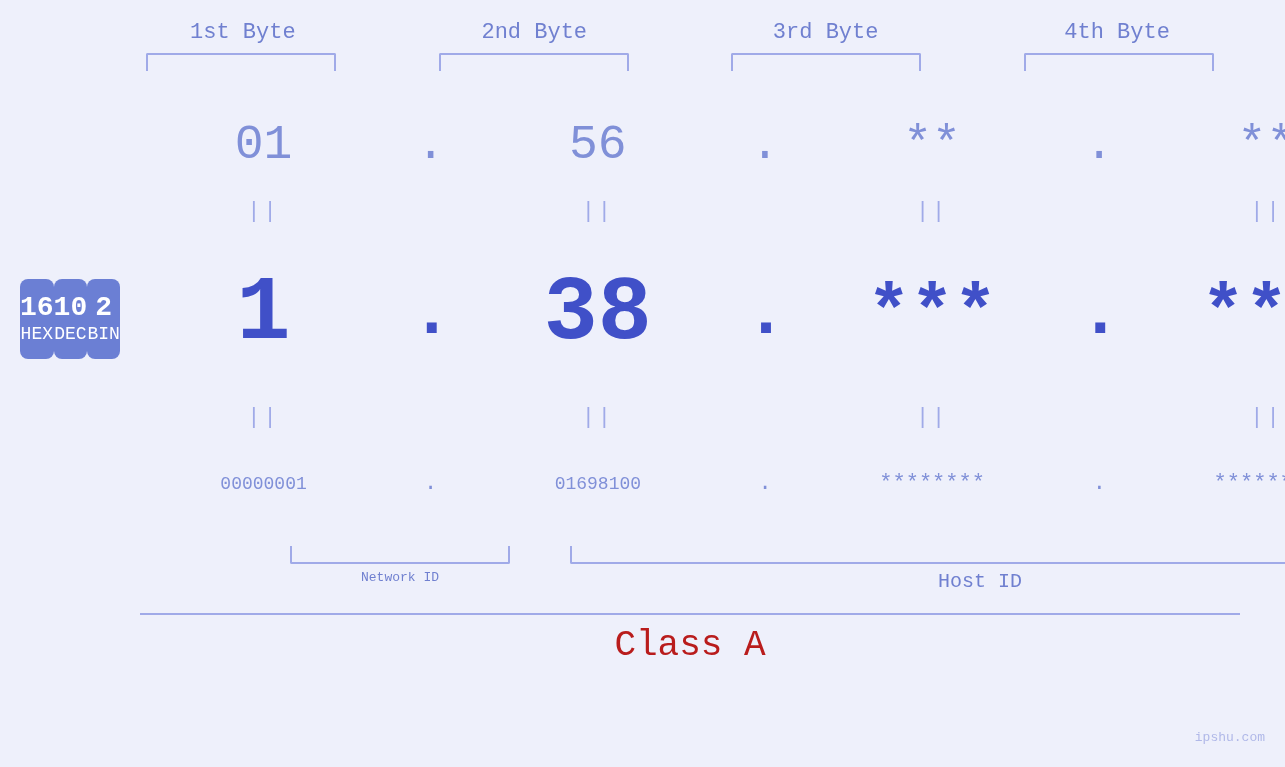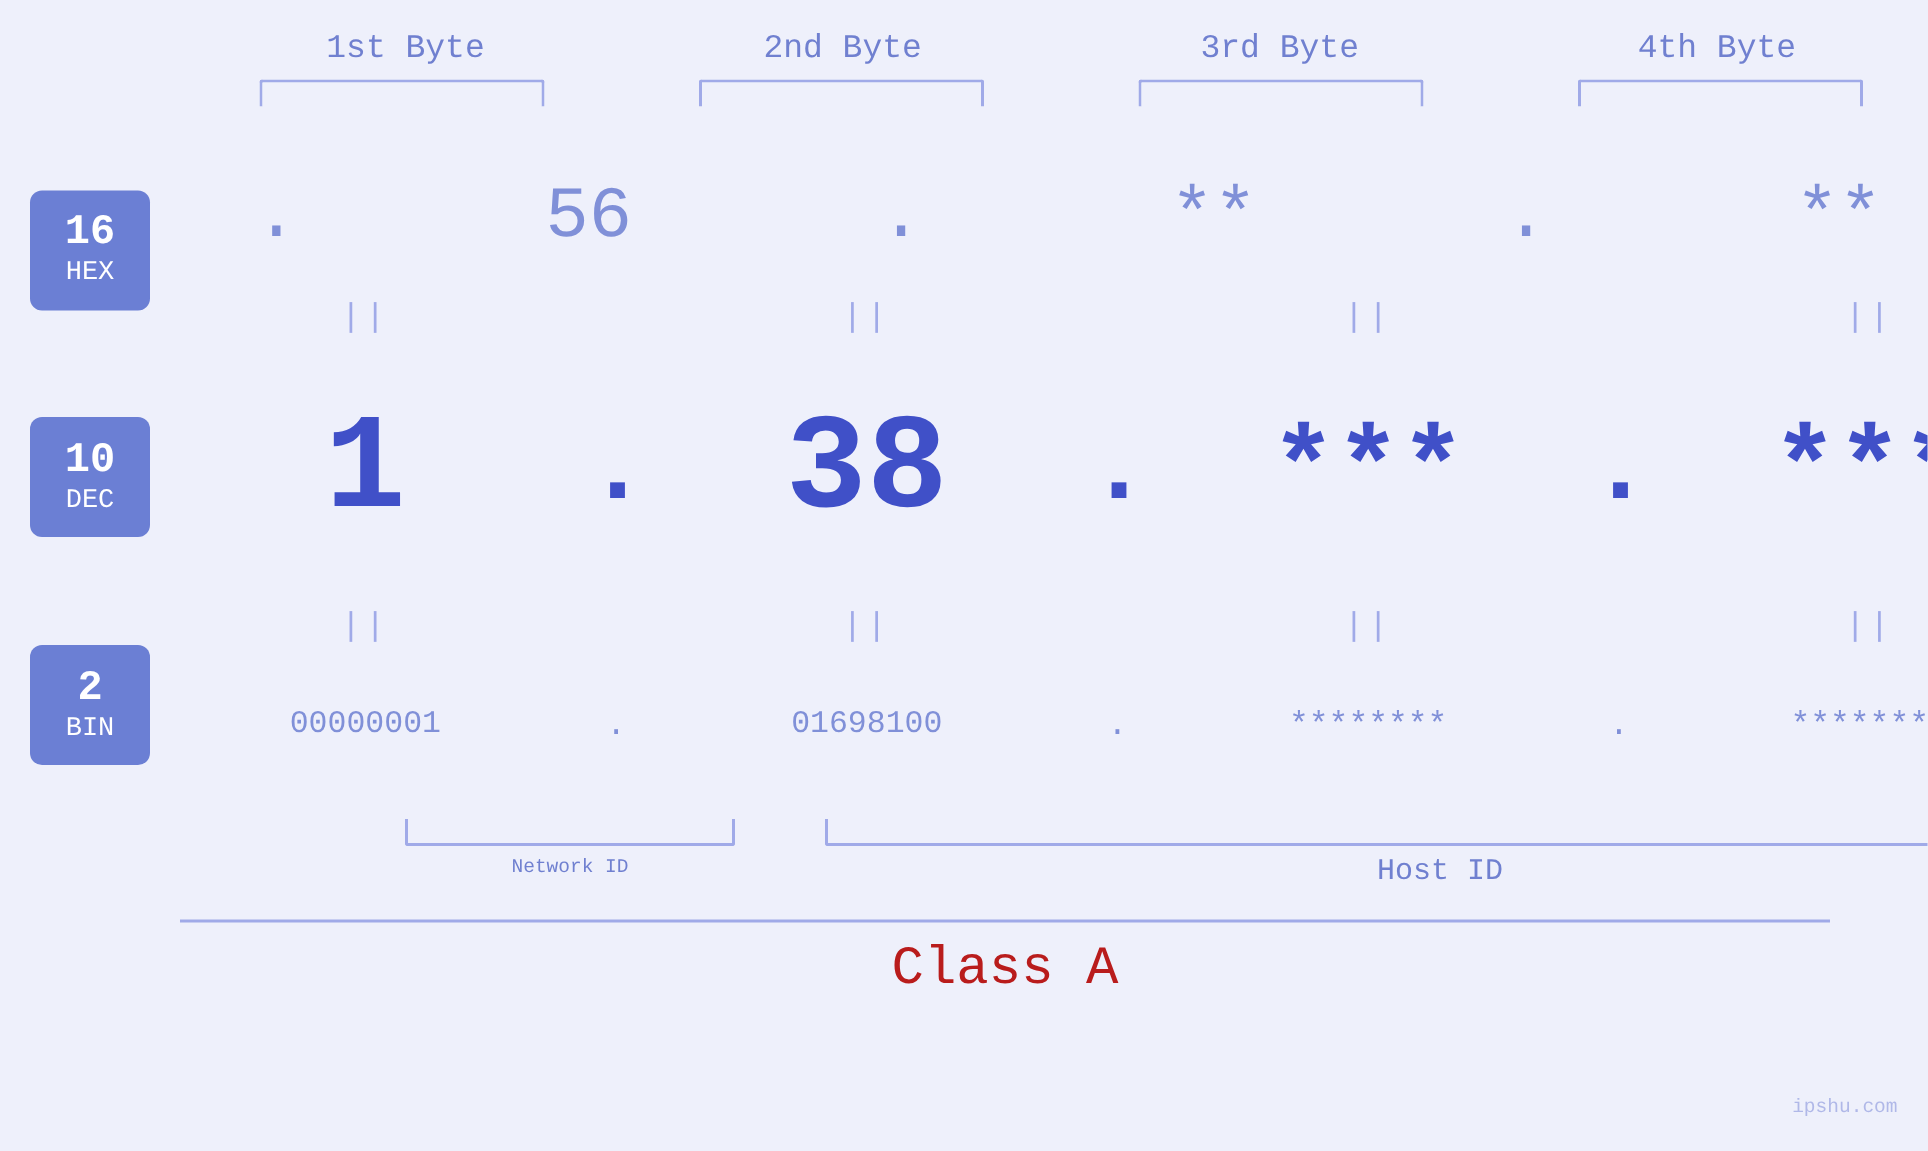--- a/index.html
+++ b/index.html
@@ -12,21 +12,21 @@
       overflow: hidden;
       position: relative;
     }
 
     .container {
       width: 1285px;
       height: 666px;
       position: relative;
       display: flex;
       flex-direction: column;
-      align-items: center;
+      align-items: flex-start;
       padding-top: 20px;
     }
 
     
     .byte-headers {
       display: flex;
       width: 1100px;
       margin-left: 130px;
       justify-content: space-around;
       margin-bottom: 8px;
@@ -61,21 +61,20 @@
     .main-grid {
       display: flex;
       width: 1285px;
       flex: 1;
       position: relative;
     }
 
     
     .left-labels {
       display: flex;
-      flex-direction: column;
       justify-content: space-around;
       align-items: center;
       width: 140px;
       padding: 0 20px;
       padding-bottom: 120px;
     }
 
     .base-badge {
       background: #6b7fd4;
       color: white;
@@ -185,21 +184,21 @@
     .dec-star {
       color: #4050c8;
       font-size: 72px;
       font-family: 'Courier New', Courier, monospace;
       font-weight: bold;
     }
 
     
     .bin-value {
       color: #8090d8;
-      font-size: 21px;
+      font-size: 18px;
       font-family: 'Courier New', Courier, monospace;
     }
 
     .bin-dot {
       color: #8090d8;
       font-size: 22px;
     }
 
     .bin-star {
       color: #8090d8;
@@ -332,20 +331,23 @@
       </div>
       <div class="base-badge">
         <span class="base-number">2</span>
         <span class="base-label">BIN</span>
       </div>
     </div>
 
     <div class="content-area">
 
       <div class="value-row" style="flex: 1.2;">
+        <div class="byte-cell">
+          <span class="hex-value">01</span>
+        </div>
         <div class="dot-cell">
           <span class="hex-dot">.</span>
         </div>
         <div class="byte-cell">
           <span class="hex-value">56</span>
         </div>
         <div class="dot-cell">
           <span class="hex-dot">.</span>
         </div>
         <div class="byte-cell">

